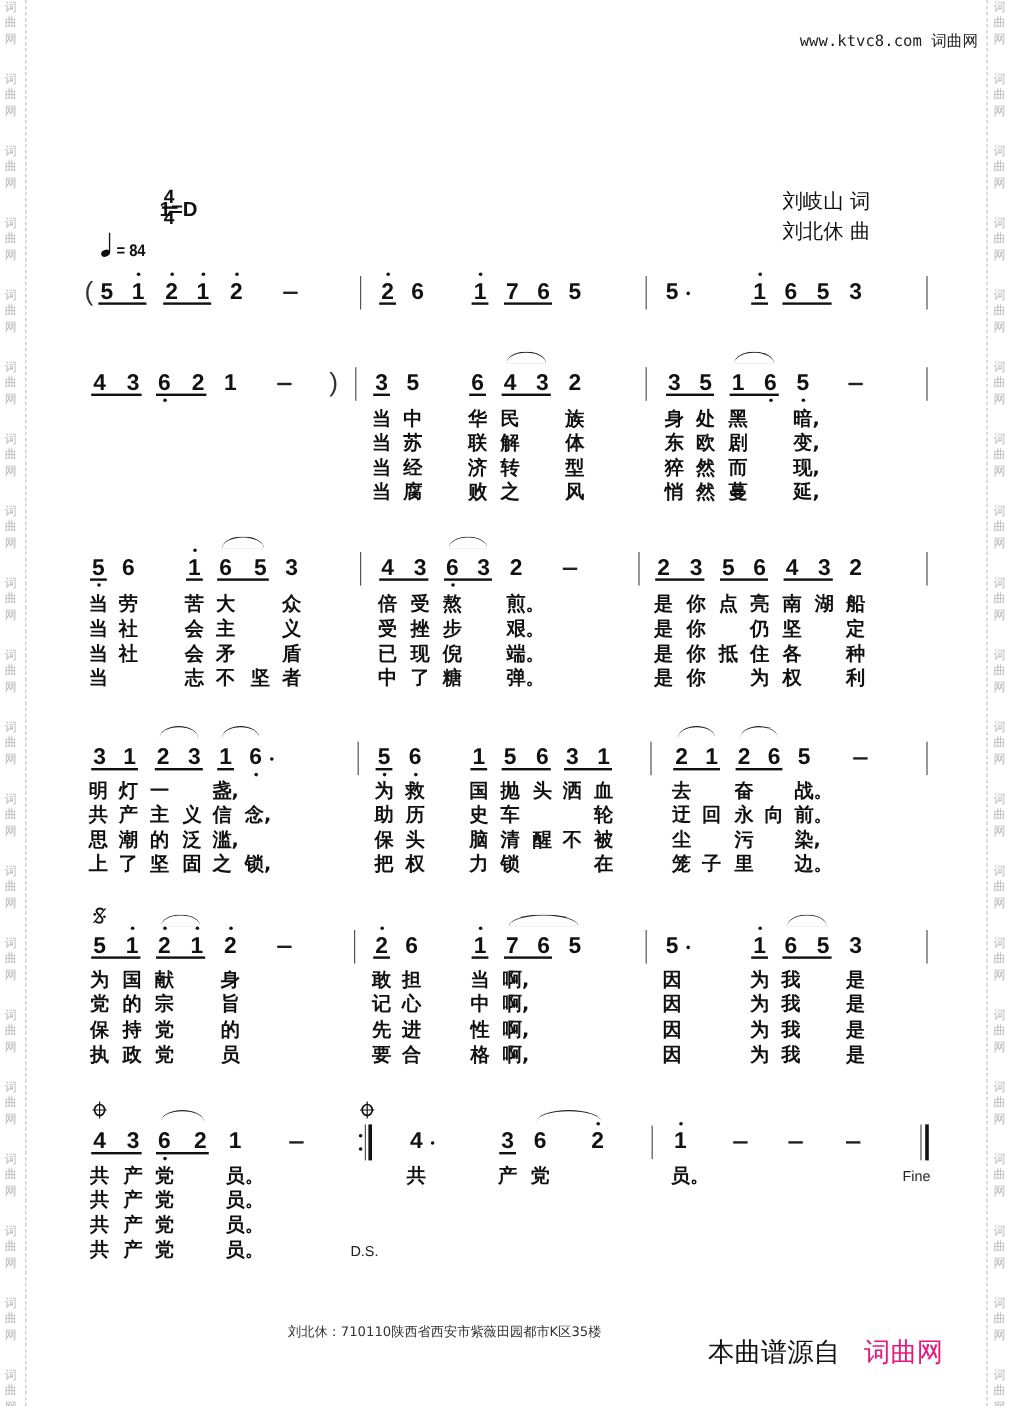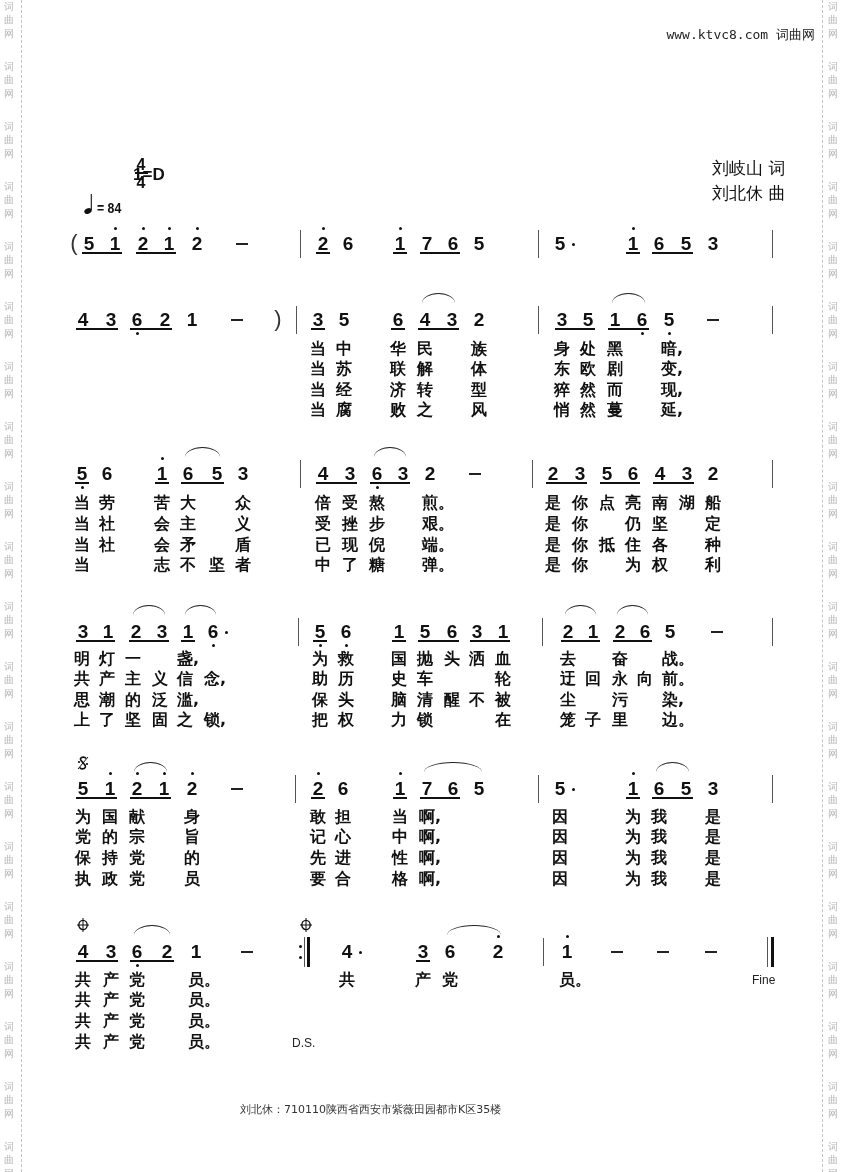--- a/index.html
+++ b/index.html
@@ -7,21 +7,21 @@
         font-family:"DejaVu Sans",sans-serif;}
   .edge-line{position:absolute;top:0;height:1172px;width:0;border-left:1px dashed #c4c4c4;}
   .wm{position:absolute;font-size:10px;line-height:12px;color:#b9b9b9;font-family:"DejaVu Sans",sans-serif;}
   .site-url{position:absolute;right:28px;top:26px;font:13px/18px "DejaVu Sans Mono",monospace;color:#222;white-space:nowrap;}
   .title{position:absolute;left:0;width:843px;top:86px;text-align:center;font:48px/54px "DejaVu Sans",sans-serif;letter-spacing:1px;color:#111;}
   .key{position:absolute;left:89px;top:164px;font:bold 17px/22px "Liberation Sans",sans-serif;margin-left:44px;}
   .ts{position:absolute;left:134px;width:14px;text-align:center;font:bold 16px/16px "Liberation Sans",sans-serif;}
   .ts-line{position:absolute;left:135px;top:172px;width:13px;height:1.5px;background:#111;}
   .tempo-note{position:absolute;left:83px;top:193px;}
   .tempo{position:absolute;left:97px;top:199px;font:bold 14px/18px "Liberation Sans",sans-serif;transform:scaleX(.88);transform-origin:left;}
-  .credit{position:absolute;left:712px;font:17px/22px "DejaVu Sans",sans-serif;white-space:nowrap;text-align:right;}
+  .credit{position:absolute;left:652px;font:17px/22px "DejaVu Sans",sans-serif;white-space:nowrap;text-align:right;}
   .note{position:absolute;width:16px;text-align:center;font:bold 19px/22px "Liberation Sans",sans-serif;color:#111;}
   .paren{position:absolute;width:10px;text-align:center;font:22px/26px "Liberation Sans",sans-serif;color:#333;}
   .dot{position:absolute;width:3px;height:3px;border-radius:50%;background:#111;}
   .beam{position:absolute;height:1.6px;background:#111;}
   .dash{position:absolute;width:12px;height:1.6px;background:#222;}
   .bar{position:absolute;width:1px;background:#555;}
   .bar.thick{width:3px;background:#111;}
   .tie{position:absolute;height:10px;border-top:1.2px solid #222;border-radius:50% 50% 0 0 / 100% 100% 0 0;box-sizing:border-box;}
   .lyric{position:absolute;font:bold 16px/20px "DejaVu Sans",sans-serif;white-space:nowrap;color:#111;}
   .mark{position:absolute;}
@@ -644,13 +644,16 @@
         <div class="lyric" style="left: 103px; top: 1032px;">产</div>
         <div class="lyric" style="left: 129px; top: 1032px;">党</div>
         <div class="lyric" style="left: 188px; top: 1032px;">员。</div>
         <div class="small-text" style="left: 752px; top: 973px;">Fine</div>
         <div class="small-text" style="left: 292px; top: 1036px;">D.S.</div>
       </div>
     </div>
 
   <div class="footer-line" style="top:1103px">刘北休：710110陕西省西安市紫薇田园都市K区35楼</div>
 
+  <div class="source">
+    <span>本曲谱源自</span><span class="src-name" id="src-name" style="color: rgb(230, 25, 125);">词曲网</span>
+  </div>
 </div>
 
 </body></html>

